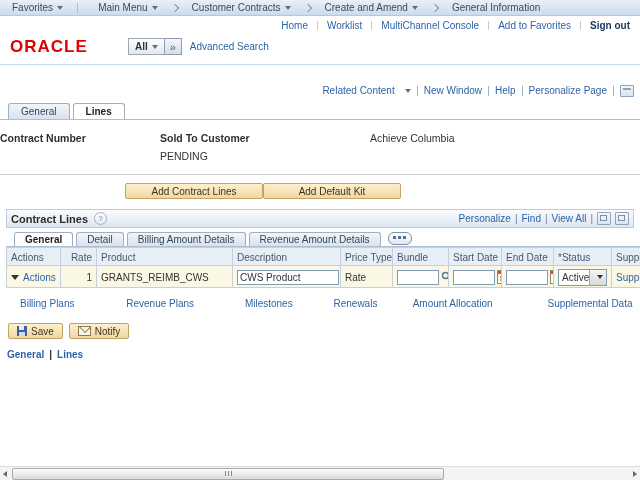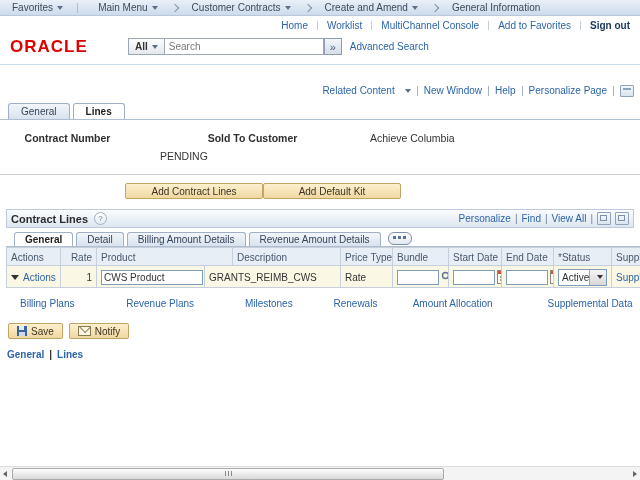--- a/index.html
+++ b/index.html
@@ -39,21 +39,21 @@
   .mini-icon{width:12px;height:10px;border:1px solid #8fa3bb;background:linear-gradient(#f4f8fc,#d9e4ef);
     display:inline-block;border-radius:1px;position:relative;}
   .mini-icon::after{content:"";position:absolute;left:2px;top:2px;right:2px;height:2px;background:#8fa3bb;}
   
   .tabrow{display:flex;align-items:flex-end;padding-left:8px;margin-top:4px;border-bottom:1px solid #aebfd2;height:17px;}
   .tab{border:1px solid #9fb0c4;border-bottom:none;border-radius:3px 3px 0 0;padding:2px 12px 2px 12px;
     background:linear-gradient(#f2f6fa,#d8e2ee);margin-right:3px;color:#35455a;cursor:pointer;}
   .tab.active{background:#fff;font-weight:bold;color:#222;}
   
   .info{display:grid;grid-template-columns:160px 210px 105px 165px;margin-top:12px;row-gap:6px;align-items:center;}
-  .lbl{font-weight:bold;text-align:center;padding-right:25px;font-size:10.5px;color:#2f2f2f;}
+  .lbl{font-weight:bold;text-align:left;padding-right:25px;font-size:10.5px;color:#2f2f2f;}
   .val{font-size:10.5px;color:#333;display:flex;align-items:center;}
   .note-icon{width:13px;height:14px;display:inline-block;margin-left:42px;position:relative;
     border:1px solid #9a9a8a;background:#f2efe2;}
   .note-icon::before{content:"";position:absolute;left:2px;top:2px;right:2px;height:1px;background:#b0a890;box-shadow:0 3px 0 #b0a890;}
   .note-icon::after{content:"";position:absolute;left:2px;bottom:2px;width:6px;height:5px;background:#d8534a;border:1px solid #8c372f;}
   .hline{border-top:1px solid #cfcfcf;margin:12px 0 0 0;}
   
   .addrow{display:flex;margin:8px 0 0 125px;}
   .btn-tan{min-width:138px;height:16px;border:1px solid #c2a564;border-radius:2px;color:#3c3322;
     background:linear-gradient(#fdf0cf,#f0d7a1);font-family:"Liberation Sans",sans-serif;font-size:10px;cursor:pointer;}
@@ -173,21 +173,20 @@
     <a class="signout">Sign out</a>
   </div>
 
   <div class="headrow">
     <div class="logo">ORACLE</div>
     <div class="searchbox">
       <div class="scope">
           <span>All</span>
           <i class="caret"></i>
         </div>
-      <input class="searchinput" type="text" placeholder="Search" style="">
       <button class="gobtn"><span></span></button>
     </div>
     <a class="adv">Advanced Search</a>
   </div>
 
   <div class="pagelinks">
     <a>Related Content</a>
     <i class="caret"></i>
     <span class="plsep"></span>
     <a>New Window</a>
@@ -255,24 +254,24 @@
       <div class="gc c-end">End Date</div>
       <div class="gc c-status">*Status</div>
       <div class="gc c-supp">Supplemental</div>
     </div>
     <div class="grow">
       <div class="gc c-actions">
           <i class="tri-dn"></i>
           <a>Actions</a>
         </div>
       <div class="gc c-line">1</div>
+      <div class="gc c-product">GRANTS_REIMB_CWS</div>
       <div class="gc c-desc">
           <input class="cell-input w-desc" type="text" value="CWS Product" style="">
         </div>
-      <div class="gc c-product">GRANTS_REIMB_CWS</div>
       <div class="gc c-price">Rate</div>
       <div class="gc c-bundle">
         <input class="cell-input w-sm" type="text" value="" style="">
         <span class="lookup"><svg width="11" height="11" viewBox="0 0 11 11">
               <circle cx="4.5" cy="4.5" r="3" fill="none" stroke="#5b7290" stroke-width="1.4"></circle>
               <line x1="7" y1="7" x2="10" y2="10" stroke="#5b7290" stroke-width="1.6"></line>
             </svg></span>
       </div>
       <div class="gc c-start">
         <input class="cell-input w-sm" type="text" value="" style="">

